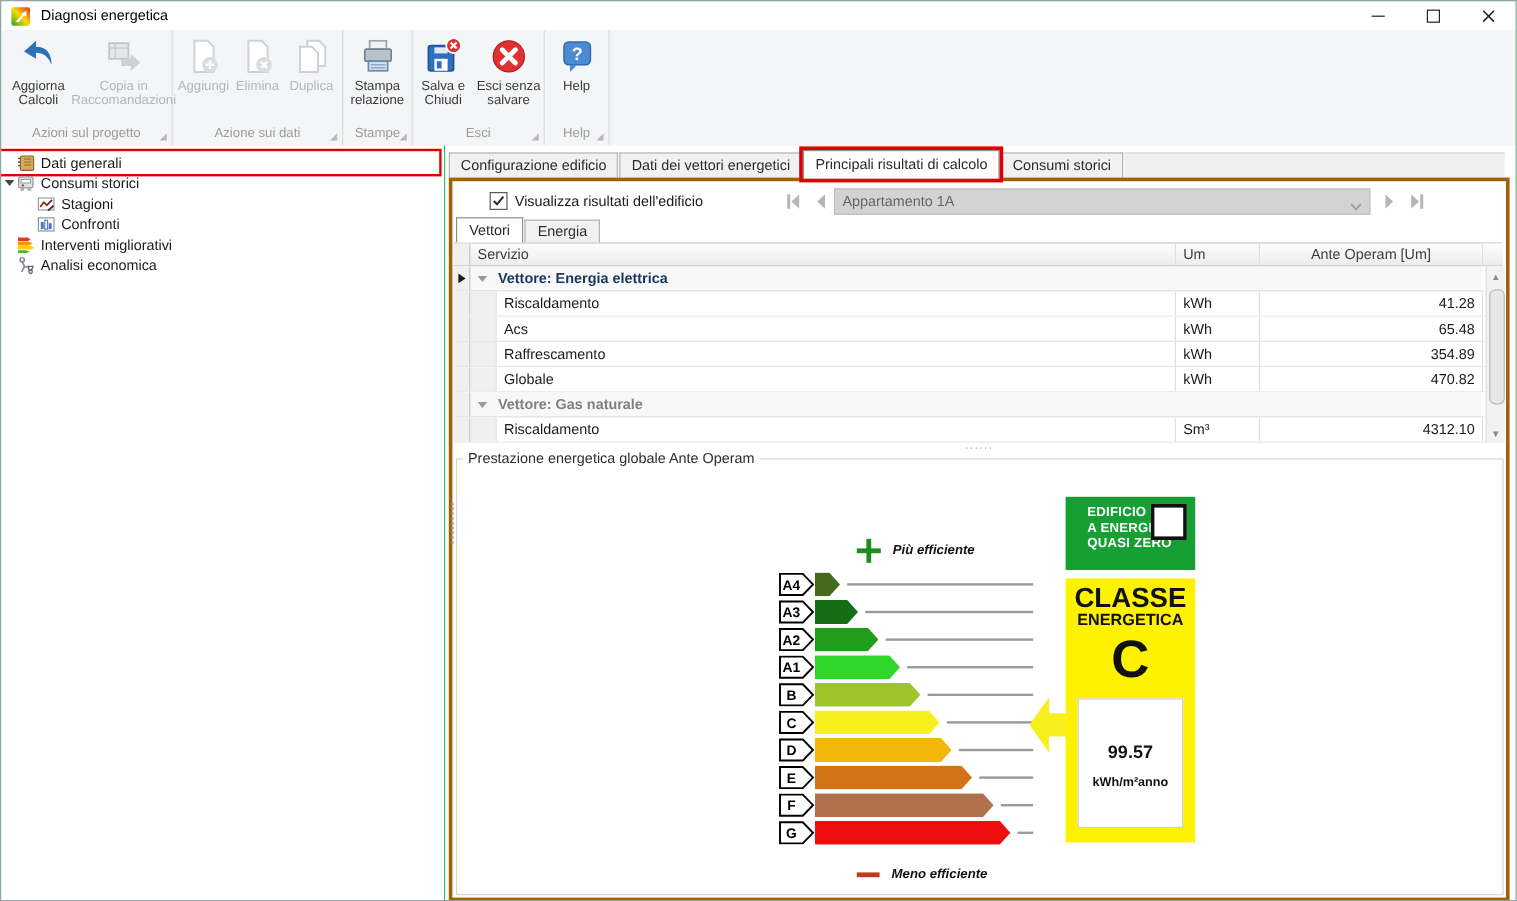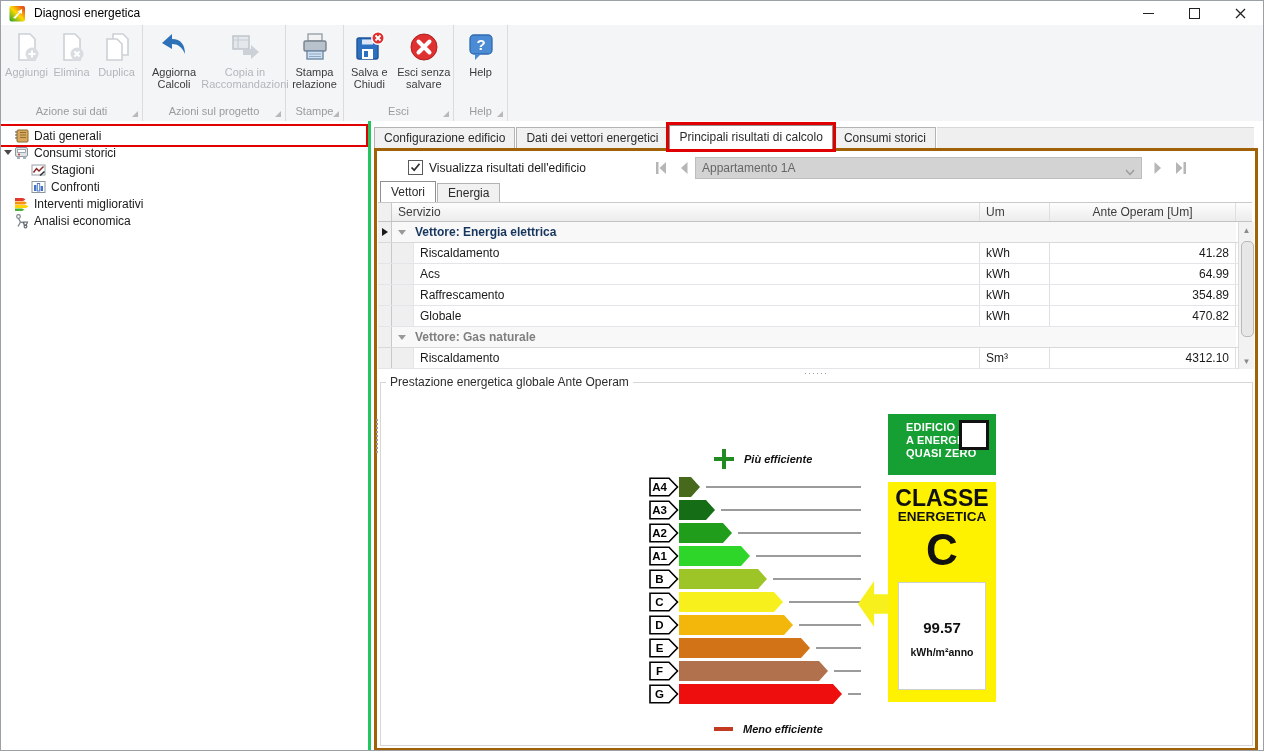--- a/index.html
+++ b/index.html
@@ -20,21 +20,21 @@
   .rgroup{position:relative;height:100%;border-right:1px solid #dcdcdc;box-sizing:border-box;padding-top:4px;}
   .rg-buttons{display:flex;justify-content:center;align-items:flex-start;height:72px;}
   .rbtn{display:flex;flex-direction:column;align-items:center;padding-top:2px;cursor:pointer;}
   .rbtn .ric{width:32px;height:32px;}
   .rbtn .rlabel{font-size:11px;line-height:12px;text-align:center;color:#3b3b3b;margin-top:3px;}
   .rbtn.disabled .rlabel{color:#b2b6bc;}
   .rg-caption{position:absolute;left:0;right:0;bottom:3px;height:14px;font-size:11px;color:#9b9b9b;text-align:center;line-height:14px;}
   .rg-launcher{position:absolute;right:4px;bottom:4px;width:0;height:0;border-left:6px solid transparent;border-bottom:6px solid #b9b9b9;}
 
   
-  .tree{position:absolute;left:0;top:120px;bottom:0;width:370px;border-right:3px solid #22c55e;box-sizing:border-box;background:#fff;padding-top:6px;}
+  .tree{position:absolute;left:0;top:120px;bottom:0;width:370px;border-right:1px solid #22c55e;box-sizing:border-box;background:#fff;padding-top:6px;}
   .titem{position:relative;height:17px;display:flex;align-items:center;width:364px;margin:0 0 0 0;cursor:pointer;}
   .titem .texp{position:absolute;left:3px;top:6px;width:0;height:0;border-left:4px solid transparent;border-right:4px solid transparent;border-top:5px solid #4a4a4a;}
   .titem .ticon{width:17px;height:16px;margin-right:4px;}
   .titem.lvl0 .ticon{margin-left:12px;}
   .titem.lvl1 .ticon{margin-left:29px;}
   .titem .tlabel{color:#1a1a1a;}
   .titem.annot{outline:2.5px solid #e00000;outline-offset:1px;}
 
   
   .content{position:absolute;left:370px;top:120px;right:0;bottom:0;background:#fff;}
@@ -144,20 +144,40 @@
         </div>
       <div class="win-btn">
           <svg width="11" height="11" viewBox="0 0 11 11">
             <path d="M1 1 L10 10 M10 1 L1 10" stroke="#222" stroke-width="1.3"></path>
           </svg>
         </div>
     </div>
   </div>
 
   <div class="ribbon" id="ribbon">
+      <div class="rgroup" style="width: 143px;">
+        <div class="rg-buttons">
+          <div class="rbtn" style="width: 62px;">
+            <span class="ric"><svg viewBox="0 0 32 32" width="32" height="32">
+                <path d="M4 12 L14 3 L14 8 C23 8 27 14 27 23 C24 16 20 13 14 13 L14 18 Z" fill="#2d72b8"></path>
+              </svg></span>
+            <span class="rlabel">Aggiorna Calcoli</span>
+          </div>
+          <div class="rbtn disabled" style="width: 80px;">
+            <span class="ric"><svg viewBox="0 0 32 32" width="32" height="32">
+                <rect x="4" y="5" width="16" height="13" fill="#e4e7eb" stroke="#bfc5cc" stroke-width="1.5"></rect>
+                <path d="M4 9 h16 M9 5 v13" stroke="#c8cdd4" stroke-width="1.2"></path>
+                <path d="M14 18 h8 v-4 l8 7 -8 7 v-4 h-8 Z" fill="#ccd1d8"></path>
+              </svg></span>
+            <span class="rlabel">Copia in Raccomandazioni</span>
+          </div>
+        </div>
+        <div class="rg-caption">Azioni sul progetto</div>
+        <span class="rg-launcher"></span>
+      </div>
       <div class="rgroup" style="width: 142px;">
         <div class="rg-buttons">
           <div class="rbtn disabled" style="width: 46px;">
             <span class="ric"><svg viewBox="0 0 32 32" width="32" height="32">
                 <path d="M8 3 h11 l5 5 v21 h-16 Z" fill="#fff" stroke="#ccd1d7" stroke-width="1.6"></path>
                 <circle cx="21" cy="23" r="6.5" fill="#d9dde2"></circle>
                 <path d="M21 19.5 v7 M17.5 23 h7" stroke="#fff" stroke-width="2"></path>
               </svg></span>
             <span class="rlabel">Aggiungi</span>
           </div>
@@ -171,40 +191,20 @@
           </div>
           <div class="rbtn disabled" style="width: 46px;">
             <span class="ric"><svg viewBox="0 0 32 32" width="32" height="32">
                 <path d="M12 3 h10 l5 5 v16 h-15 Z" fill="#fff" stroke="#ccd1d7" stroke-width="1.6"></path>
                 <path d="M6 8 h10 l5 5 v16 h-15 Z" fill="#fff" stroke="#ccd1d7" stroke-width="1.6"></path>
               </svg></span>
             <span class="rlabel">Duplica</span>
           </div>
         </div>
         <div class="rg-caption">Azione sui dati</div>
-        <span class="rg-launcher"></span>
-      </div>
-      <div class="rgroup" style="width: 143px;">
-        <div class="rg-buttons">
-          <div class="rbtn" style="width: 62px;">
-            <span class="ric"><svg viewBox="0 0 32 32" width="32" height="32">
-                <path d="M4 12 L14 3 L14 8 C23 8 27 14 27 23 C24 16 20 13 14 13 L14 18 Z" fill="#2d72b8"></path>
-              </svg></span>
-            <span class="rlabel">Aggiorna Calcoli</span>
-          </div>
-          <div class="rbtn disabled" style="width: 80px;">
-            <span class="ric"><svg viewBox="0 0 32 32" width="32" height="32">
-                <rect x="4" y="5" width="16" height="13" fill="#e4e7eb" stroke="#bfc5cc" stroke-width="1.5"></rect>
-                <path d="M4 9 h16 M9 5 v13" stroke="#c8cdd4" stroke-width="1.2"></path>
-                <path d="M14 18 h8 v-4 l8 7 -8 7 v-4 h-8 Z" fill="#ccd1d8"></path>
-              </svg></span>
-            <span class="rlabel">Copia in Raccomandazioni</span>
-          </div>
-        </div>
-        <div class="rg-caption">Azioni sul progetto</div>
         <span class="rg-launcher"></span>
       </div>
       <div class="rgroup" style="width: 58px;">
         <div class="rg-buttons">
           <div class="rbtn" style="width: 56px;">
             <span class="ric"><svg viewBox="0 0 32 32" width="32" height="32">
                 <rect x="9" y="3" width="14" height="7" fill="#f2f2f2" stroke="#9aa2ab" stroke-width="1.4"></rect>
                 <rect x="5" y="10" width="22" height="10" rx="1.5" fill="#b7c2cd" stroke="#77828e" stroke-width="1.4"></rect>
                 <rect x="8" y="20" width="16" height="8" fill="#cfe0f2" stroke="#6f89a6" stroke-width="1.4"></rect>
                 <path d="M10 23 h12 M10 25.5 h12" stroke="#8fa7c0" stroke-width="1.2"></path>
@@ -392,21 +392,21 @@
             <div class="gcell c-ind"></div>
             <div class="gcell c-serv">Riscaldamento</div>
             <div class="gcell c-um">kWh</div>
             <div class="gcell c-val">41.28</div>
             <div class="gcell c-sb"></div>
           </div>
           <div class="grow data">
             <div class="gcell c-ind"></div>
             <div class="gcell c-serv">Acs</div>
             <div class="gcell c-um">kWh</div>
-            <div class="gcell c-val">64.99</div>
+            <div class="gcell c-val">65.48</div>
             <div class="gcell c-sb"></div>
           </div>
           <div class="grow data">
             <div class="gcell c-ind"></div>
             <div class="gcell c-serv">Raffrescamento</div>
             <div class="gcell c-um">kWh</div>
             <div class="gcell c-val">354.89</div>
             <div class="gcell c-sb"></div>
           </div>
           <div class="grow data">

